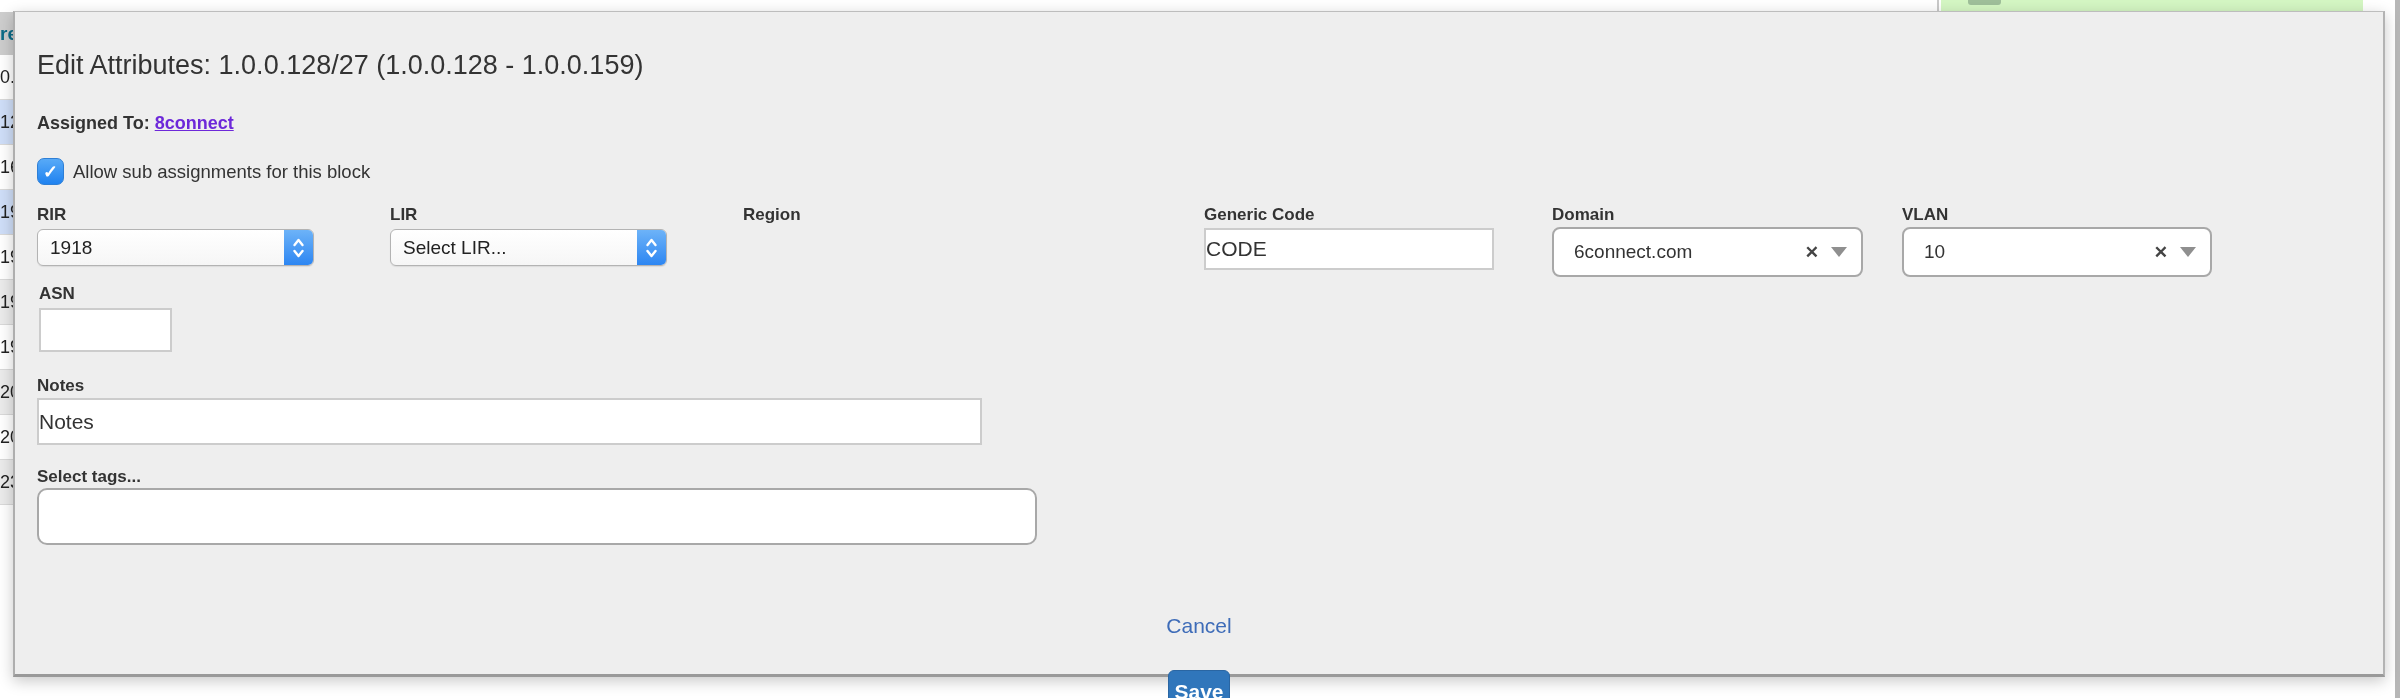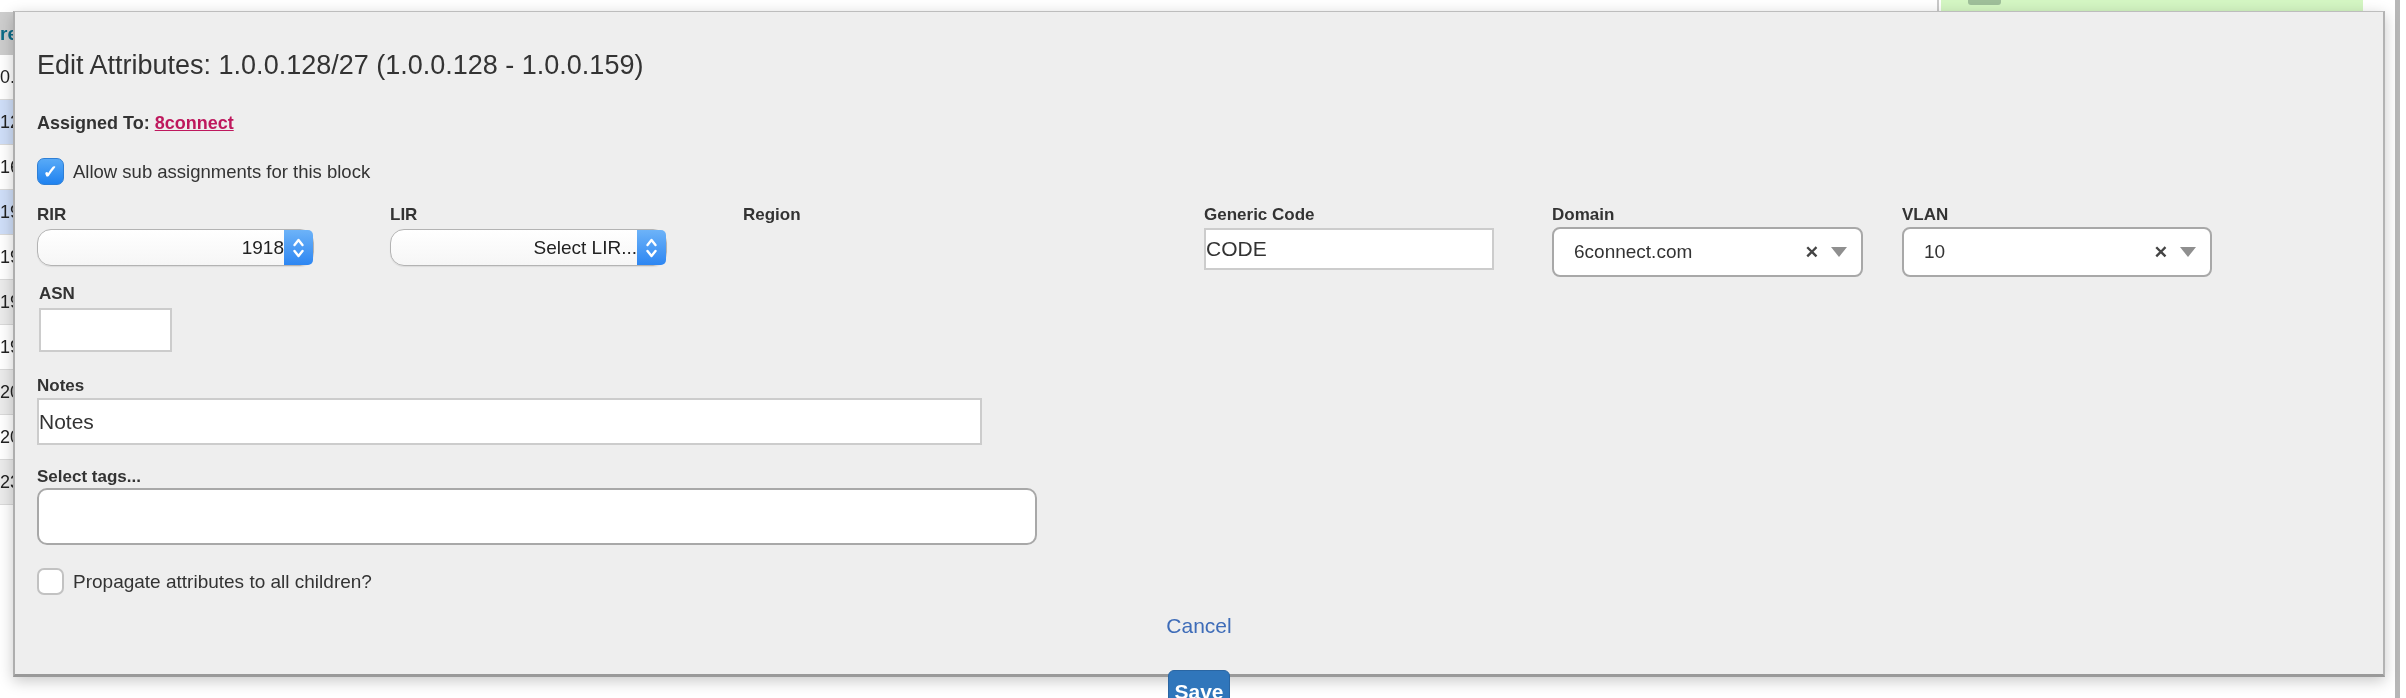--- a/index.html
+++ b/index.html
@@ -23,37 +23,37 @@
   .scrollbar { position:absolute; left:2395px; top:0; width:5px; height:698px; background:#b7b7b7; }
 
   
   .modal { position:absolute; left:13px; top:11px; width:2372px; height:666px; background:#eeeeee;
     border-top:1px solid #bdbdbd; border-right:2px solid #b3b3b3; border-left:2px solid #aeaeae;
     border-bottom:3px solid #999; box-shadow:0 4px 14px rgba(0,0,0,.22); }
 
   .m-title { position:absolute; left:22px; top:38px; font-size:27px; color:#333; }
 
   .m-assigned { position:absolute; left:22px; top:101px; font-size:18px; font-weight:bold; color:#333; }
-  .m-assigned a { color:#be185d; font-weight:bold; text-decoration:underline; cursor:pointer; }
+  .m-assigned a { color:#6d28d9; font-weight:bold; text-decoration:underline; cursor:pointer; }
 
   .cb { width:27px; height:27px; border-radius:7px; display:inline-flex; align-items:center; justify-content:center; flex:0 0 auto; }
   .cb-checked { background:linear-gradient(#58aaf7,#1f82f0); border:1px solid #2e7fd6;
     color:#fff; font-size:18px; font-weight:bold; line-height:1; }
   .cb-empty { background:#fff; border:2px solid #c2c2c2; }
   .cb-row { position:absolute; display:flex; align-items:center; gap:9px; font-size:18.5px; color:#333; }
   .cb-row-1 { left:22px; top:146px; }
   .cb-row-2 { left:22px; top:556px; font-size:19px; }
 
   .f-label { position:absolute; font-size:17px; font-weight:bold; color:#333; }
   .lab-row1 { top:193px; }
 
   
   .mac-select { position:absolute; top:217px; height:37px; background:linear-gradient(#ffffff,#f6f6f6);
-    border:1px solid #b3b3b3; border-radius:14px; display:flex; align-items:center; cursor:pointer;
-    box-shadow:0 1px 1px rgba(0,0,0,.08);text-align:right; }
+    border:1px solid #b3b3b3; border-radius:6px; display:flex; align-items:center; cursor:pointer;
+    box-shadow:0 1px 1px rgba(0,0,0,.08); }
   .mac-select .val { flex:1; padding-left:12px; font-size:19px; color:#222; white-space:nowrap; overflow:hidden; }
   .mac-stepper { width:29px; height:35px; border-radius:0 5px 5px 0; background:linear-gradient(#6db3f8,#2d86f2);
     display:flex; align-items:center; justify-content:center; }
 
   
   .txt { position:absolute; background:#fff; border:2px solid #cccccc; font-size:21px; color:#333;
     font-family:"Liberation Sans", sans-serif; }
 
   
   .combo { position:absolute; top:215px; height:50px; background:#fff; border:2px solid #a8a8a8; border-radius:8px;
@@ -154,24 +154,20 @@
 
     <div class="f-label" style="left:24px; top:272px">ASN</div>
     <input class="txt" style="left: 24px; top: 296px; width: 133px; height: 44px;" value="">
 
     <div class="f-label" style="left:22px; top:364px">Notes</div>
     <input class="txt" style="left: 22px; top: 386px; width: 945px; height: 47px;" value="Notes">
 
     <div class="f-label" style="left:22px; top:455px">Select tags...</div>
     <div class="tags-box"></div>
 
-    <div class="cb-row cb-row-2">
-      <span class="cb cb-empty"></span>
-      <span>Propagate attributes to all children?</span>
-    </div>
 
     <div class="actions">
       <span class="cancel-link">Cancel</span>
       <button class="save-btn">Save</button>
     </div>
 
   </div>
 </div>
 
 </body></html>

